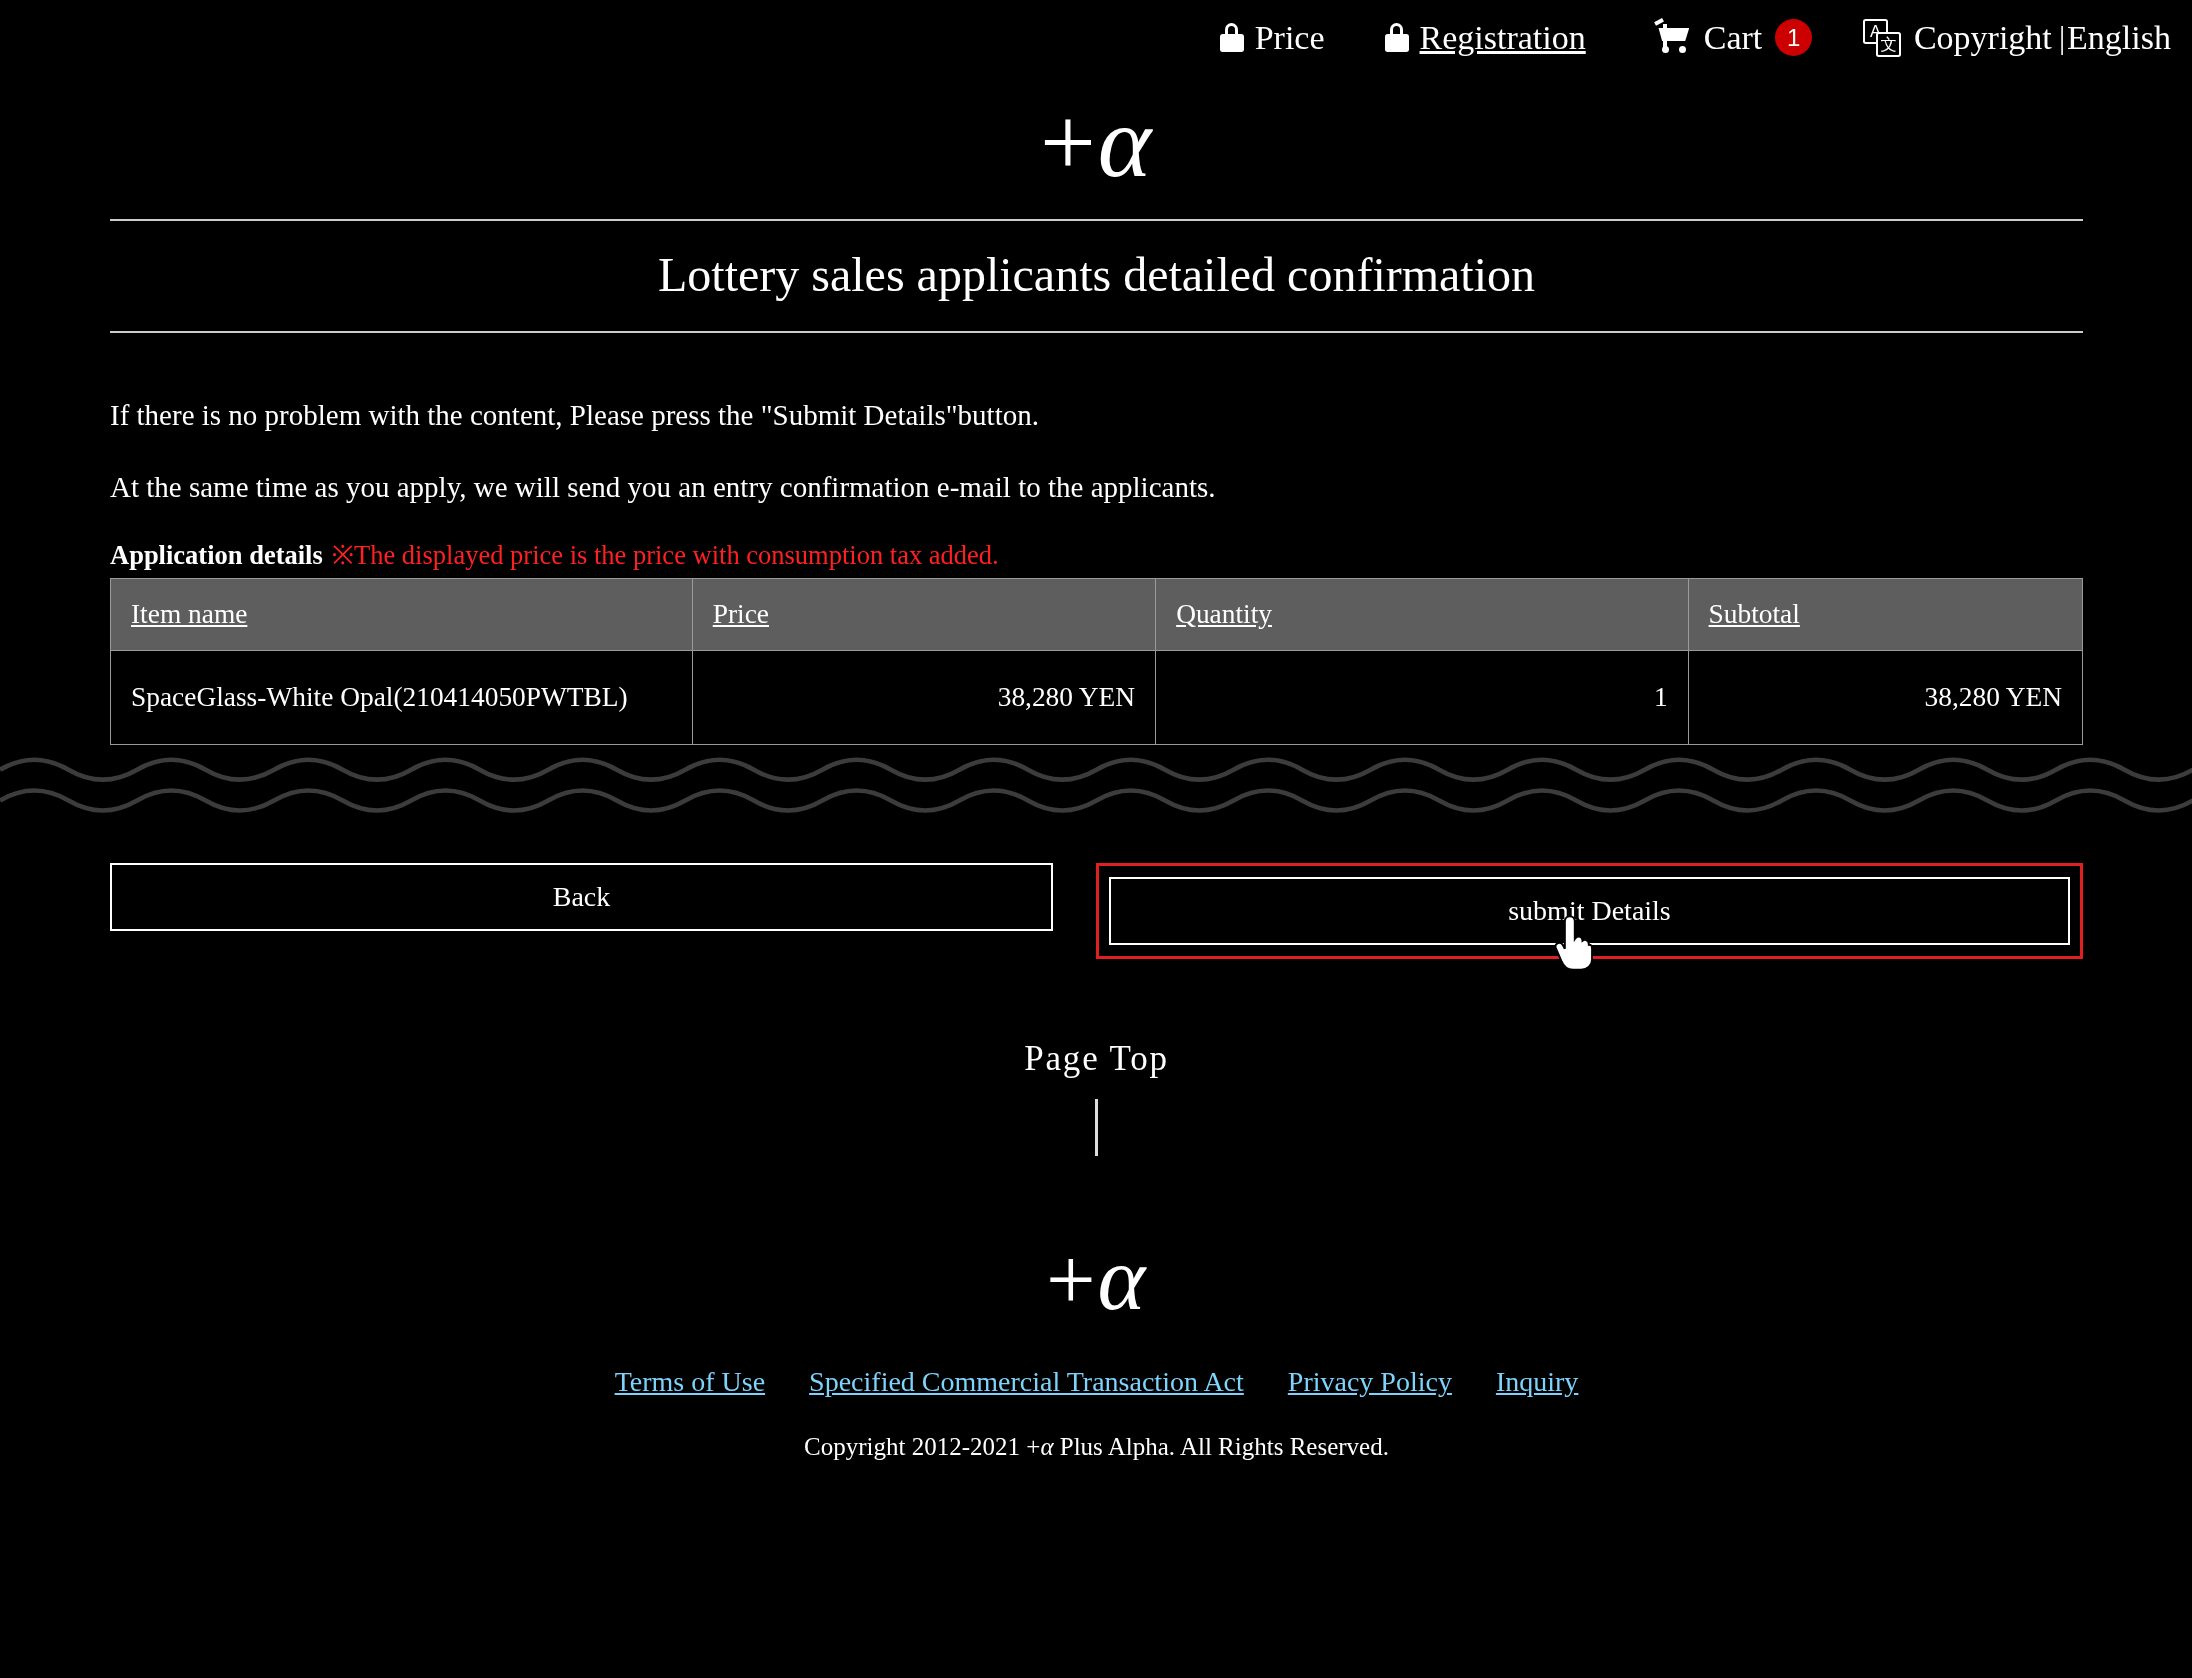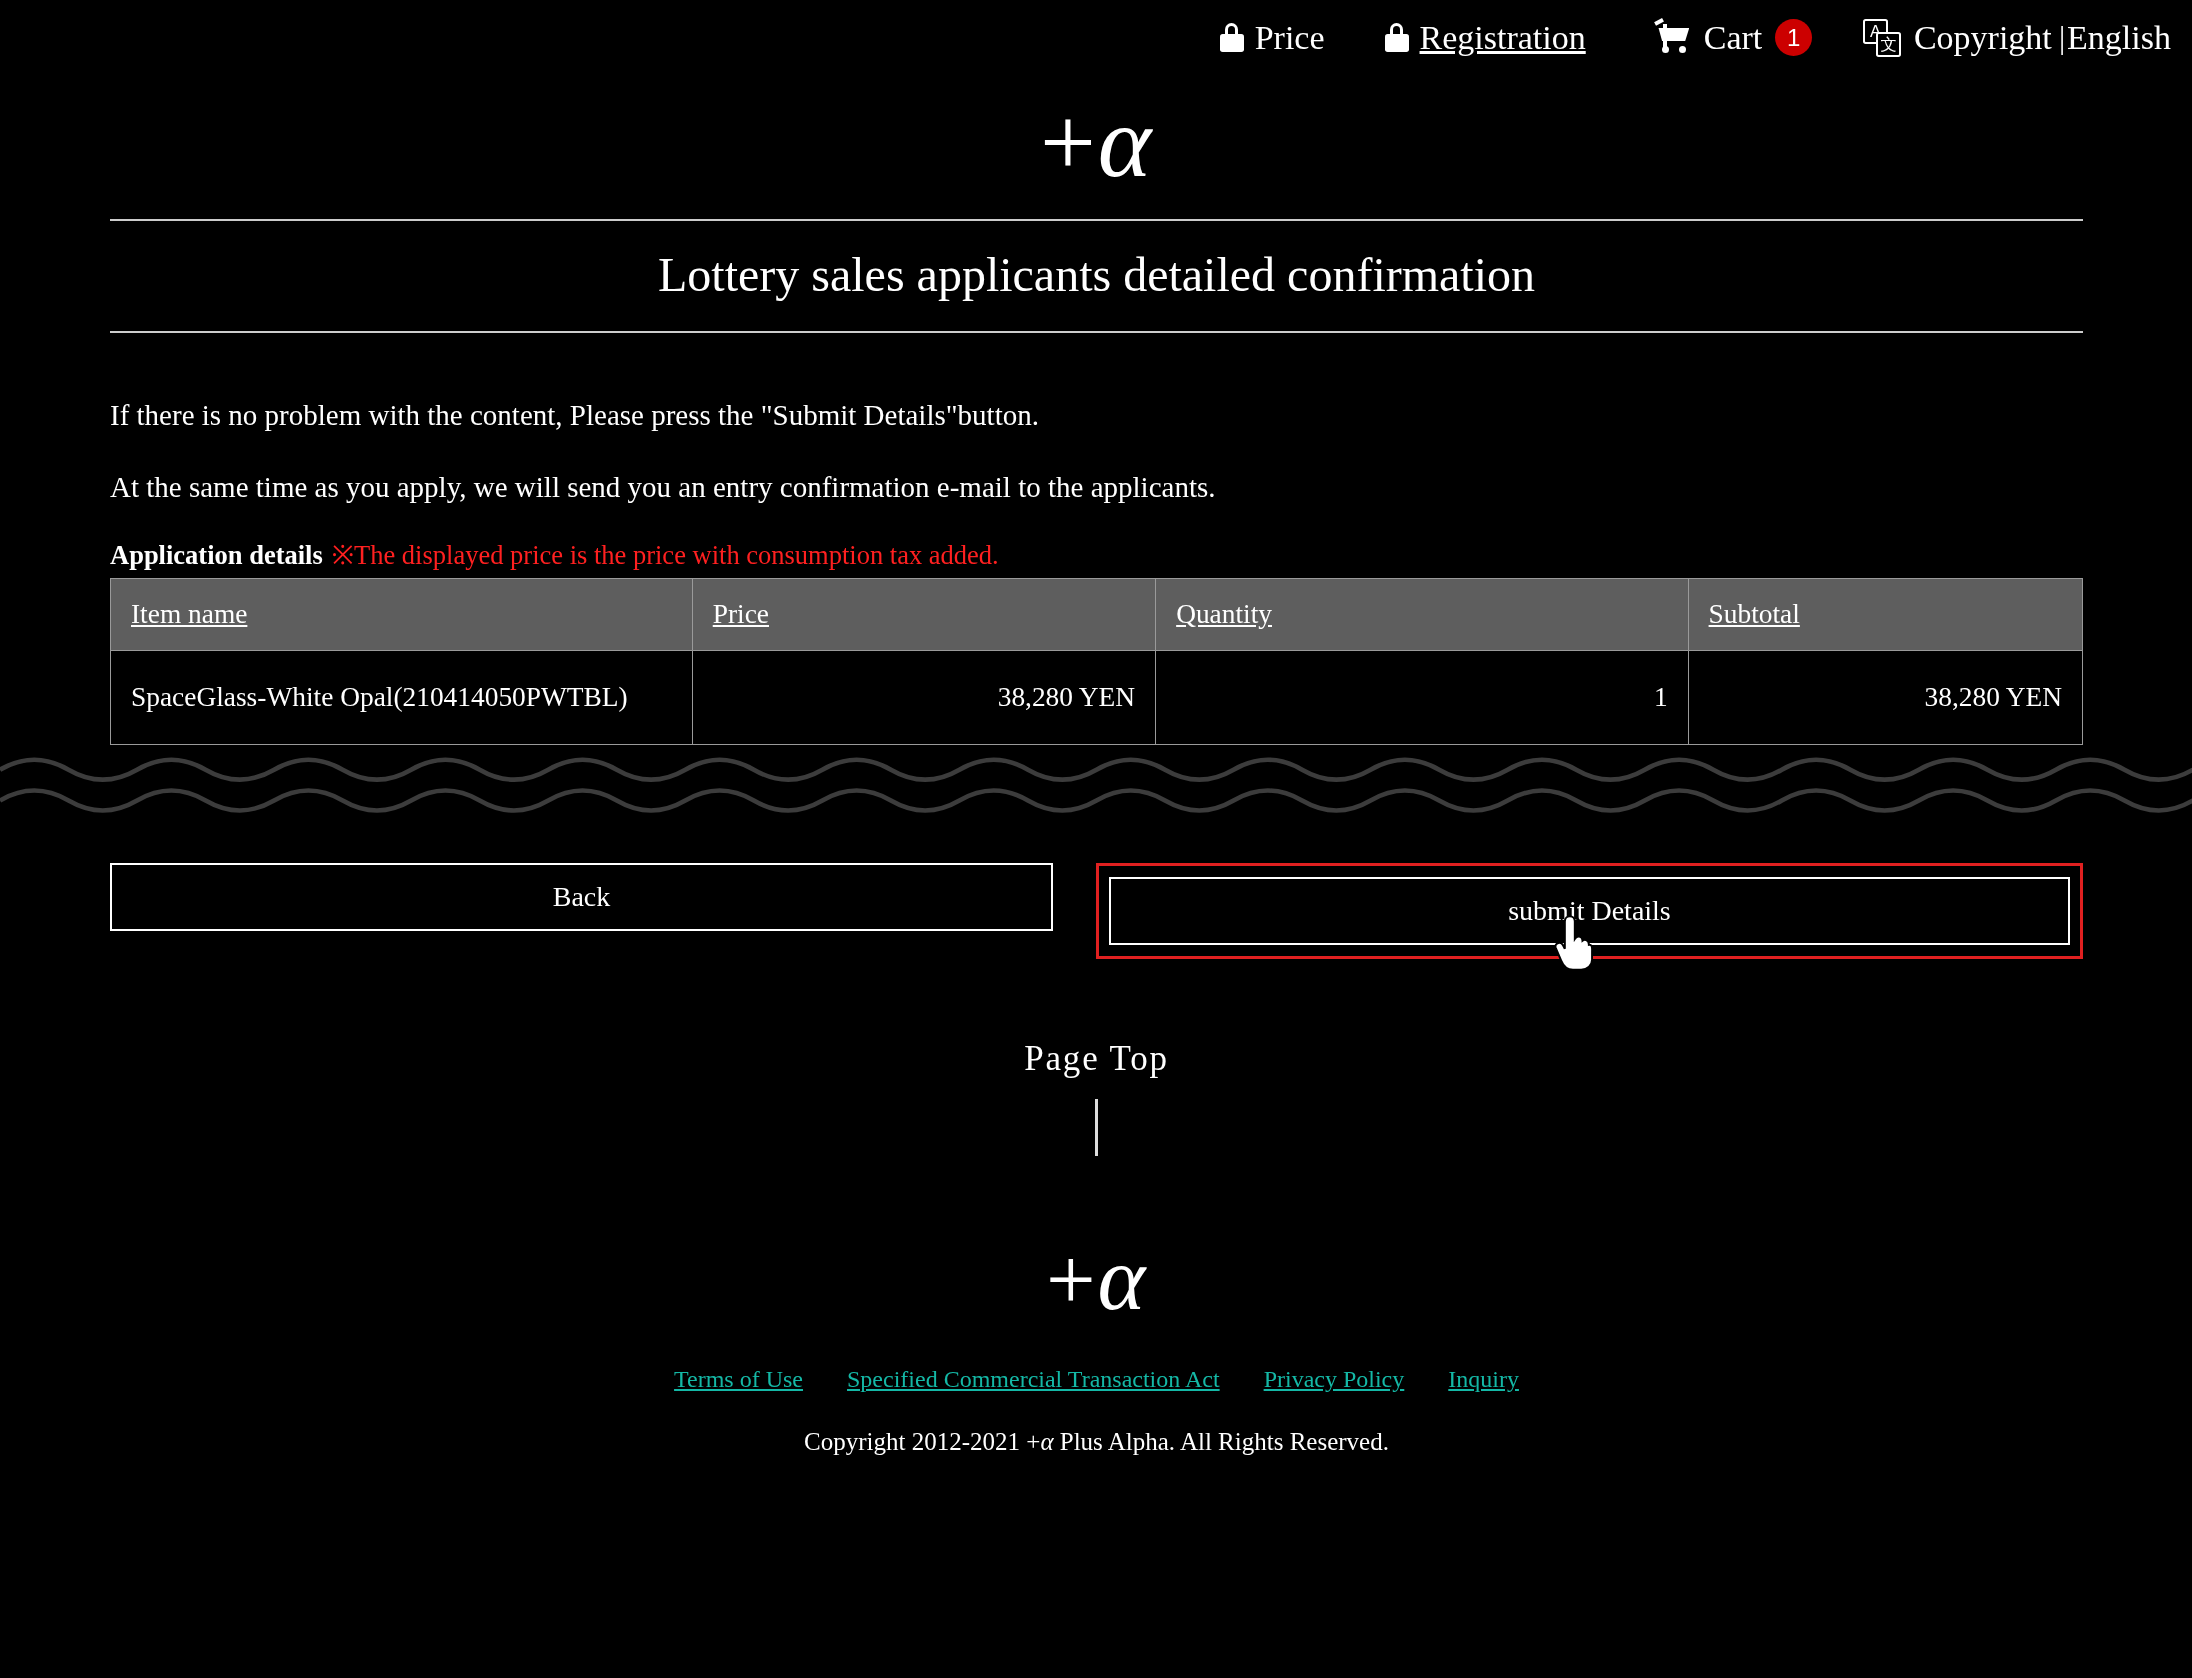--- a/index.html
+++ b/index.html
@@ -255,22 +255,22 @@
   .footer .brand { font-size: 88px; }
   .footer .brand .alpha { font-size: 91px; }
   .footlinks {
     margin-top: 42px;
     display: flex;
     justify-content: center;
     align-items: baseline;
     gap: 44px;
   }
   .footlinks a {
-    color: #14b8a6;
-    font-size: 24px;
+    color: #7dd3fc;
+    font-size: 28px;
     text-decoration: underline;
     white-space: nowrap;
   }
   .copyright {
     margin-top: 35px;
     font-size: 25px;
     color: #ffffff;
   }
   .copyright .alpha { font-style: italic; }
 </style>

